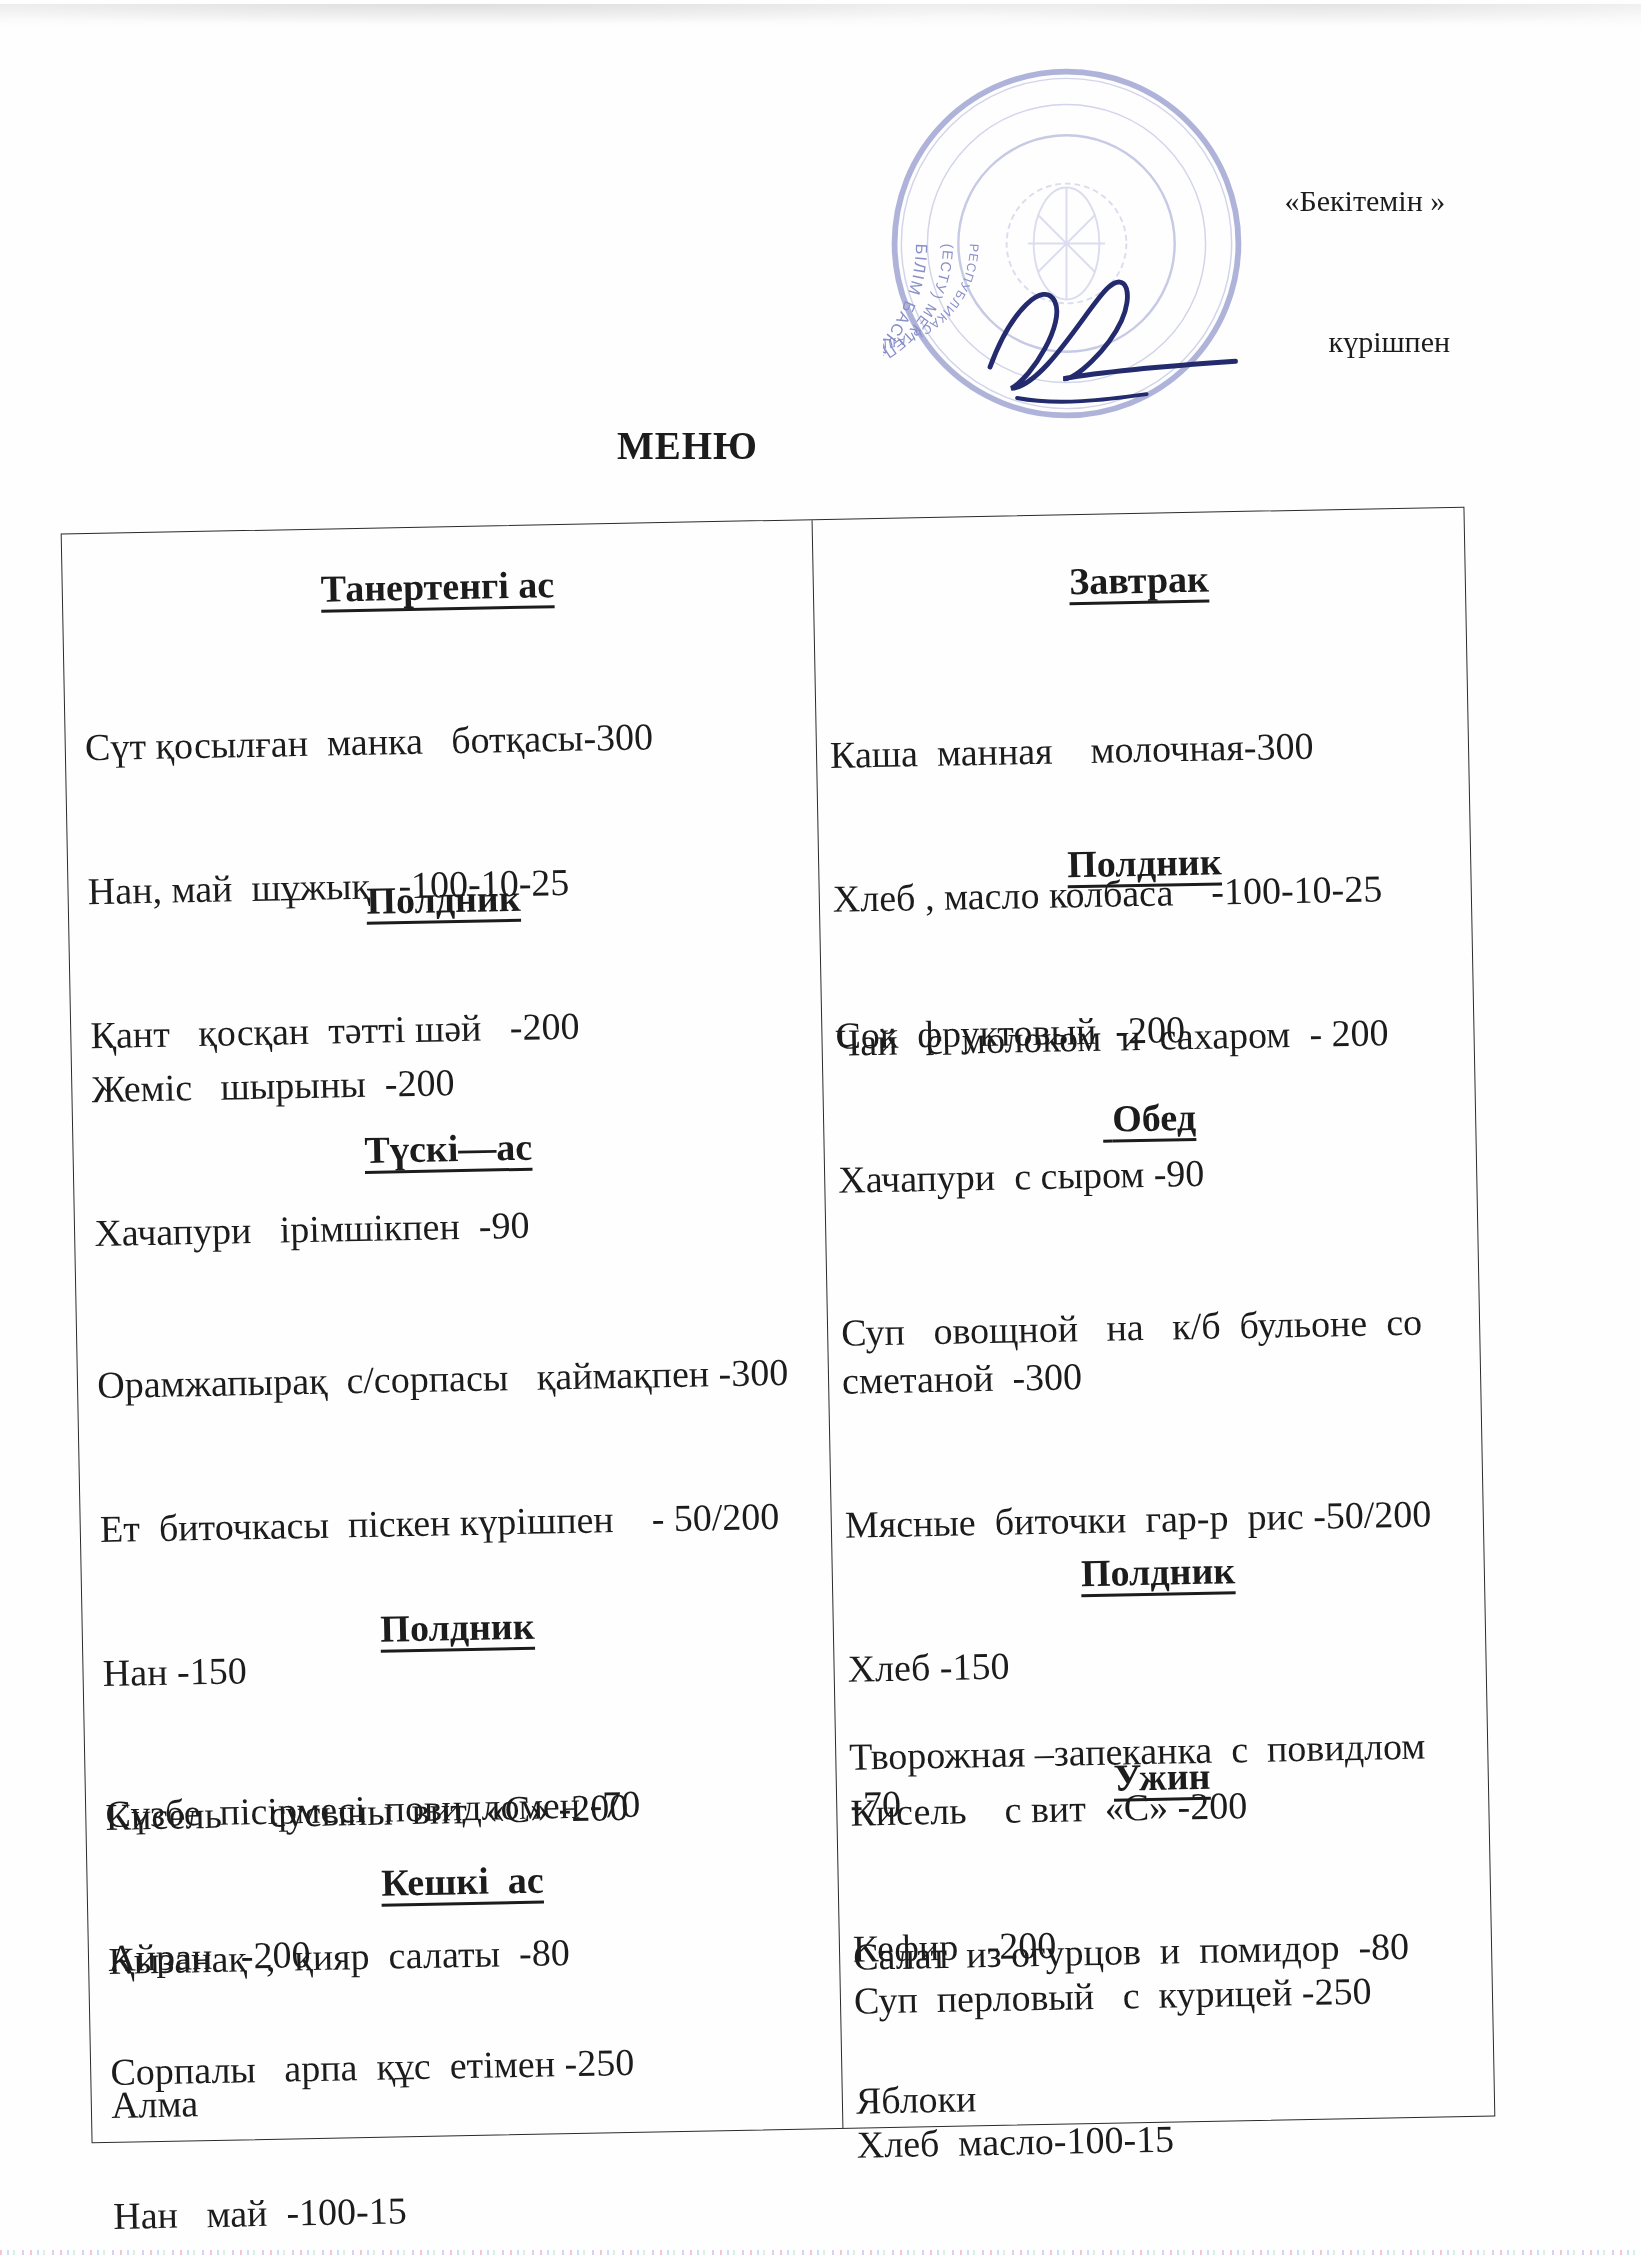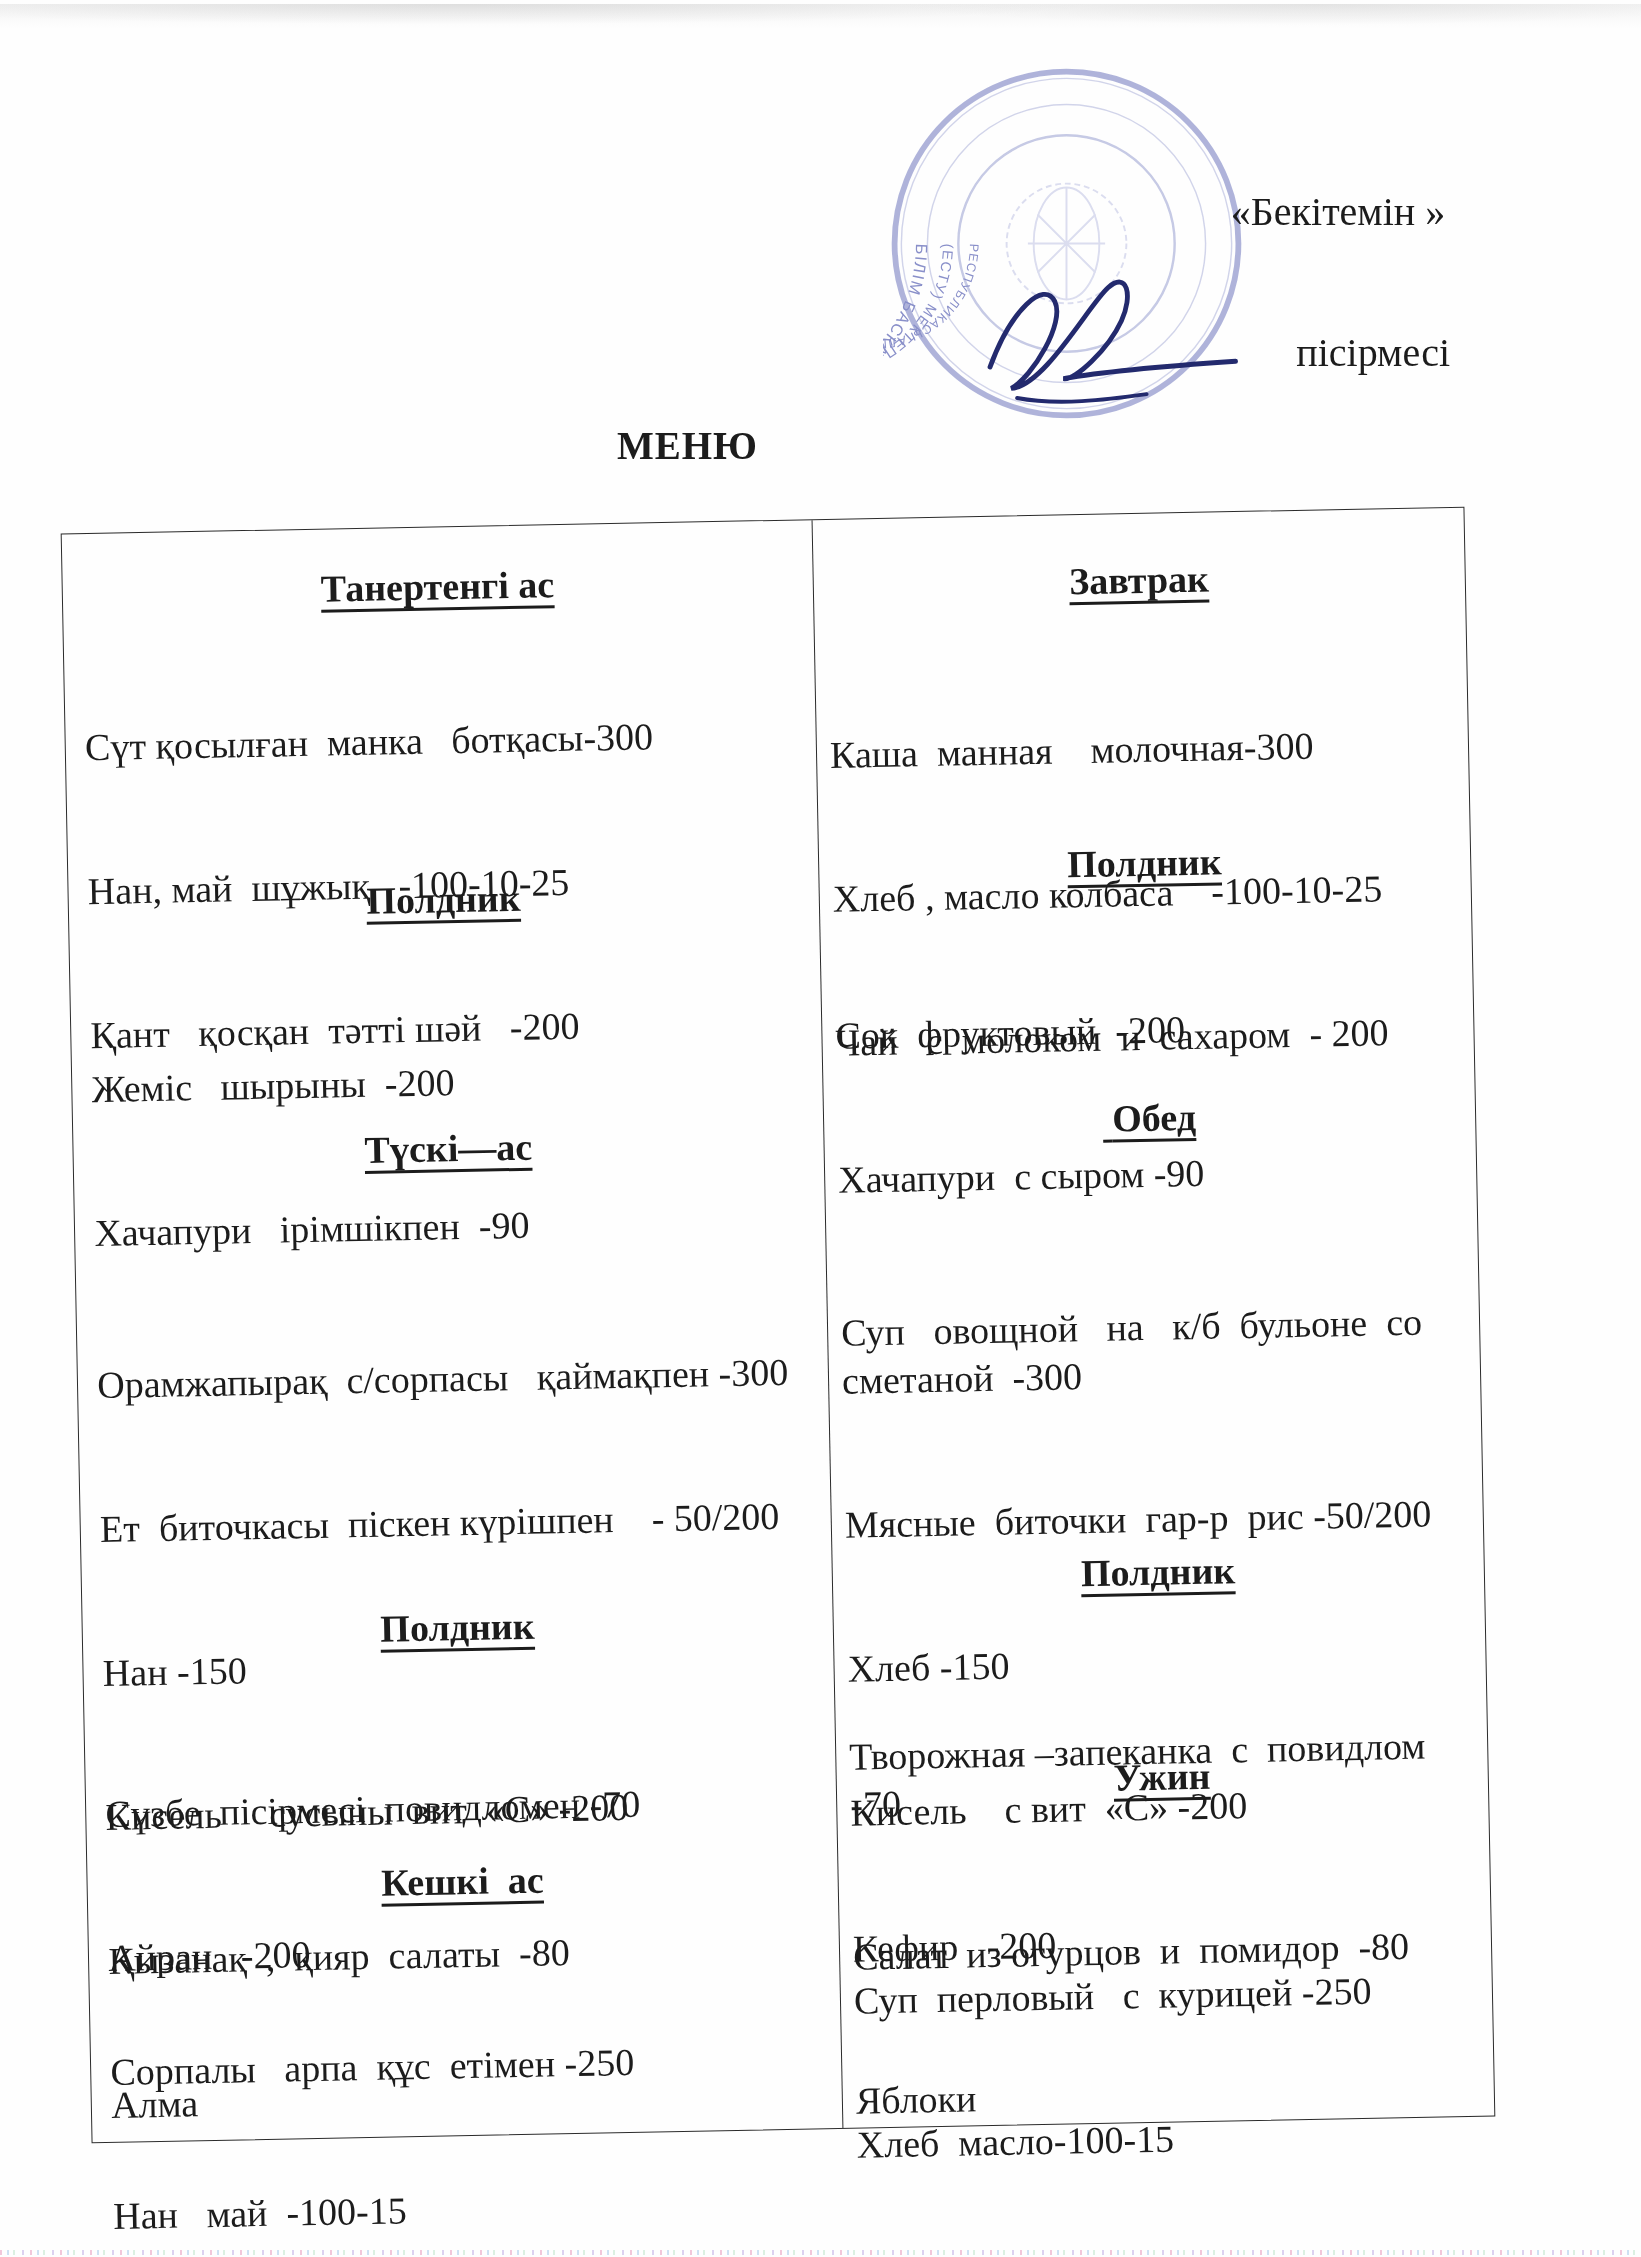--- a/index.html
+++ b/index.html
@@ -22,22 +22,22 @@
   .noise-bottom{
     position:absolute;left:0;right:0;bottom:1.9px;height:4.8px;opacity:.85;
     background:repeating-linear-gradient(90deg,
       rgba(214,68,134,.35) 0 1.9px, transparent 1.9px 6.8px,
       rgba(64,140,210,.30) 6.8px 8.7px, transparent 8.7px 13.5px,
       rgba(90,190,120,.25) 13.5px 15.4px, transparent 15.4px 22px,
       rgba(120,80,200,.30) 22px 24px, transparent 24px 30px);
   }
   
   .approval{
-    position:absolute;top:94px;right:191px;
-    text-align:right;font-size:40px;line-height:47px;
+    position:absolute;top:83px;right:191px;
+    text-align:right;font-size:30px;line-height:47px;
     white-space:pre-wrap;
   }
   .approval .a1{padding-right:4.8px;}
   .approval .a4{padding-right:26px;}
   
   .stamp{
     position:absolute;left:883px;top:60px;width:367px;height:367px;
     filter:blur(0.6px);opacity:.9;
   }
   .stamp-text{font-family:"Liberation Sans", sans-serif;}
@@ -107,21 +107,21 @@
 
 <svg class="sig" viewBox="0 0 300 180" aria-hidden="true">
   <g fill="none" stroke="#232a6e" stroke-width="5" stroke-linecap="round">
     <path d="M 30,118 C 52,58 86,28 97,50 C 108,72 74,128 52,140 C 86,138 132,54 152,36 C 172,18 178,44 166,70 C 152,100 118,132 106,130 C 140,124 196,118 284,112"></path>
     <path d="M 58,150 C 100,158 150,152 192,146" stroke-width="4"></path>
   </g>
 </svg>
 
 <div class="approval">
   <div class="a1">«Бекітемін »</div>
-  <div class="a3">пісірмесі</div>
+  <div class="a3">күрішпен</div>
 </div>
 
 <div class="doc-title">МЕНЮ</div>
 
 <div class="menu-table">
 
   <div class="col col-left">
     <div class="hdr" style="top:35px"><span>Танертенгі ас</span></div>
     <div class="grp" style="top:93px">
       <div class="item">Сүт қосылған  манка   ботқасы-300</div>

